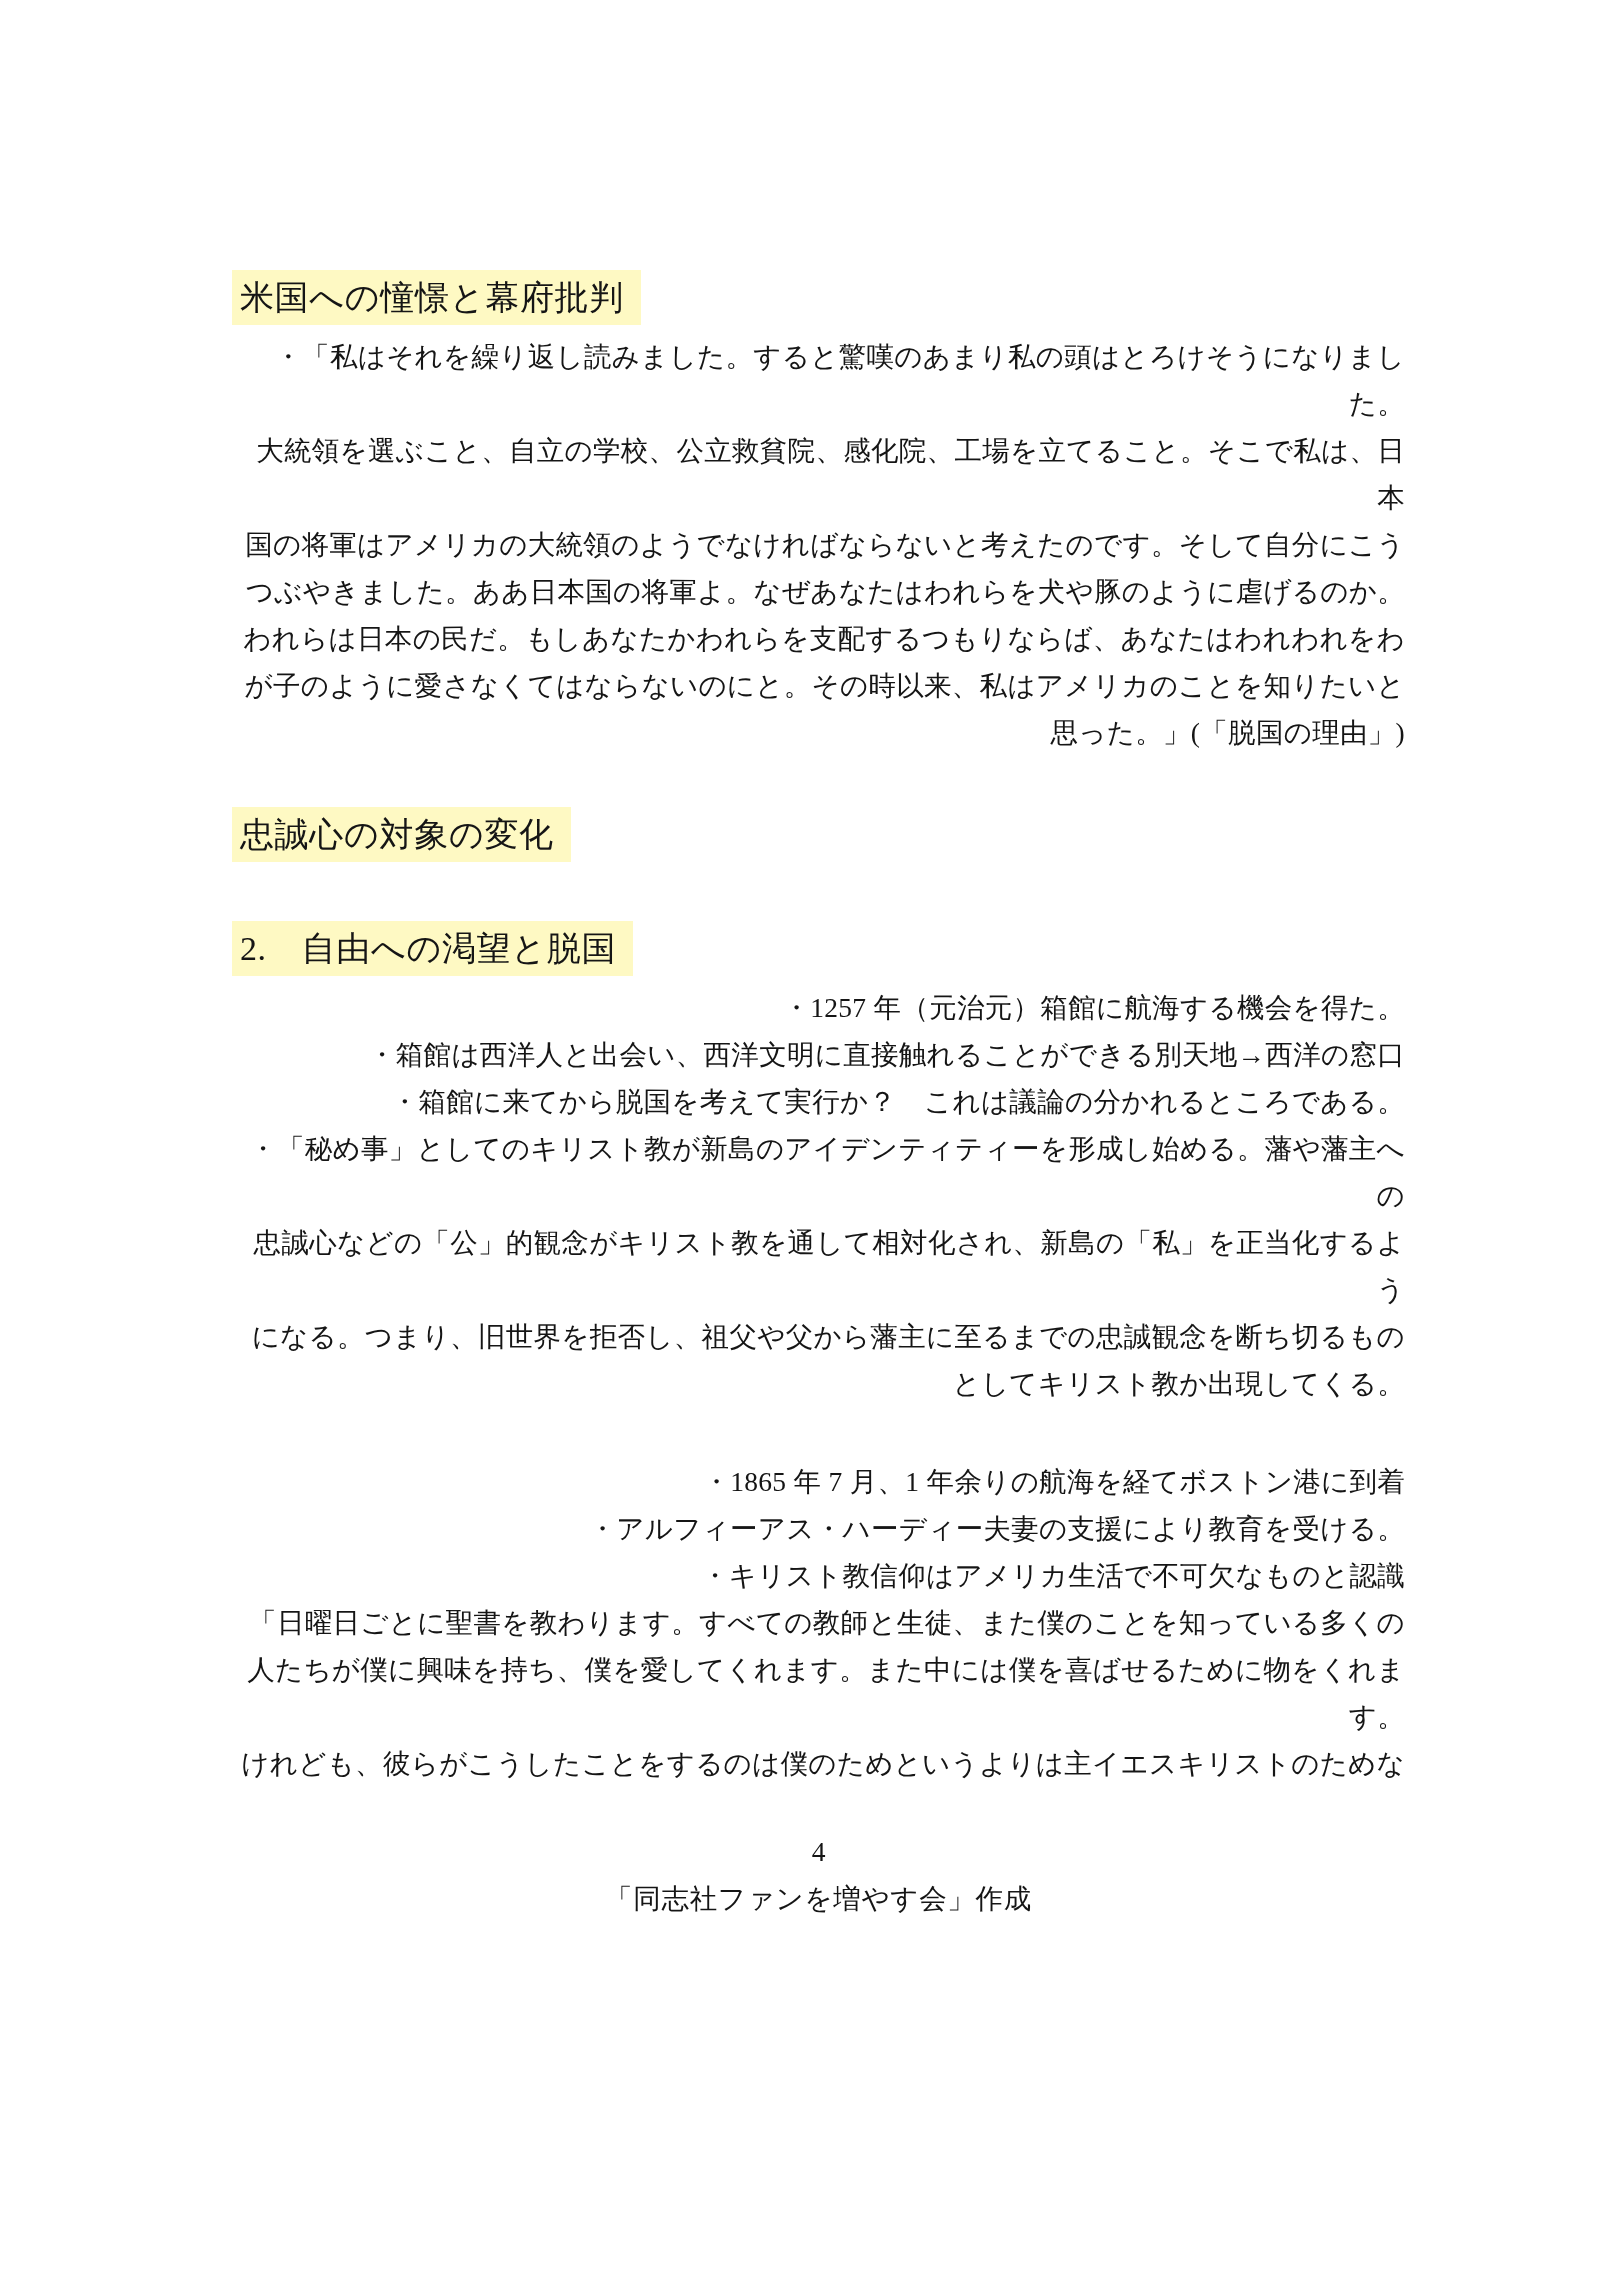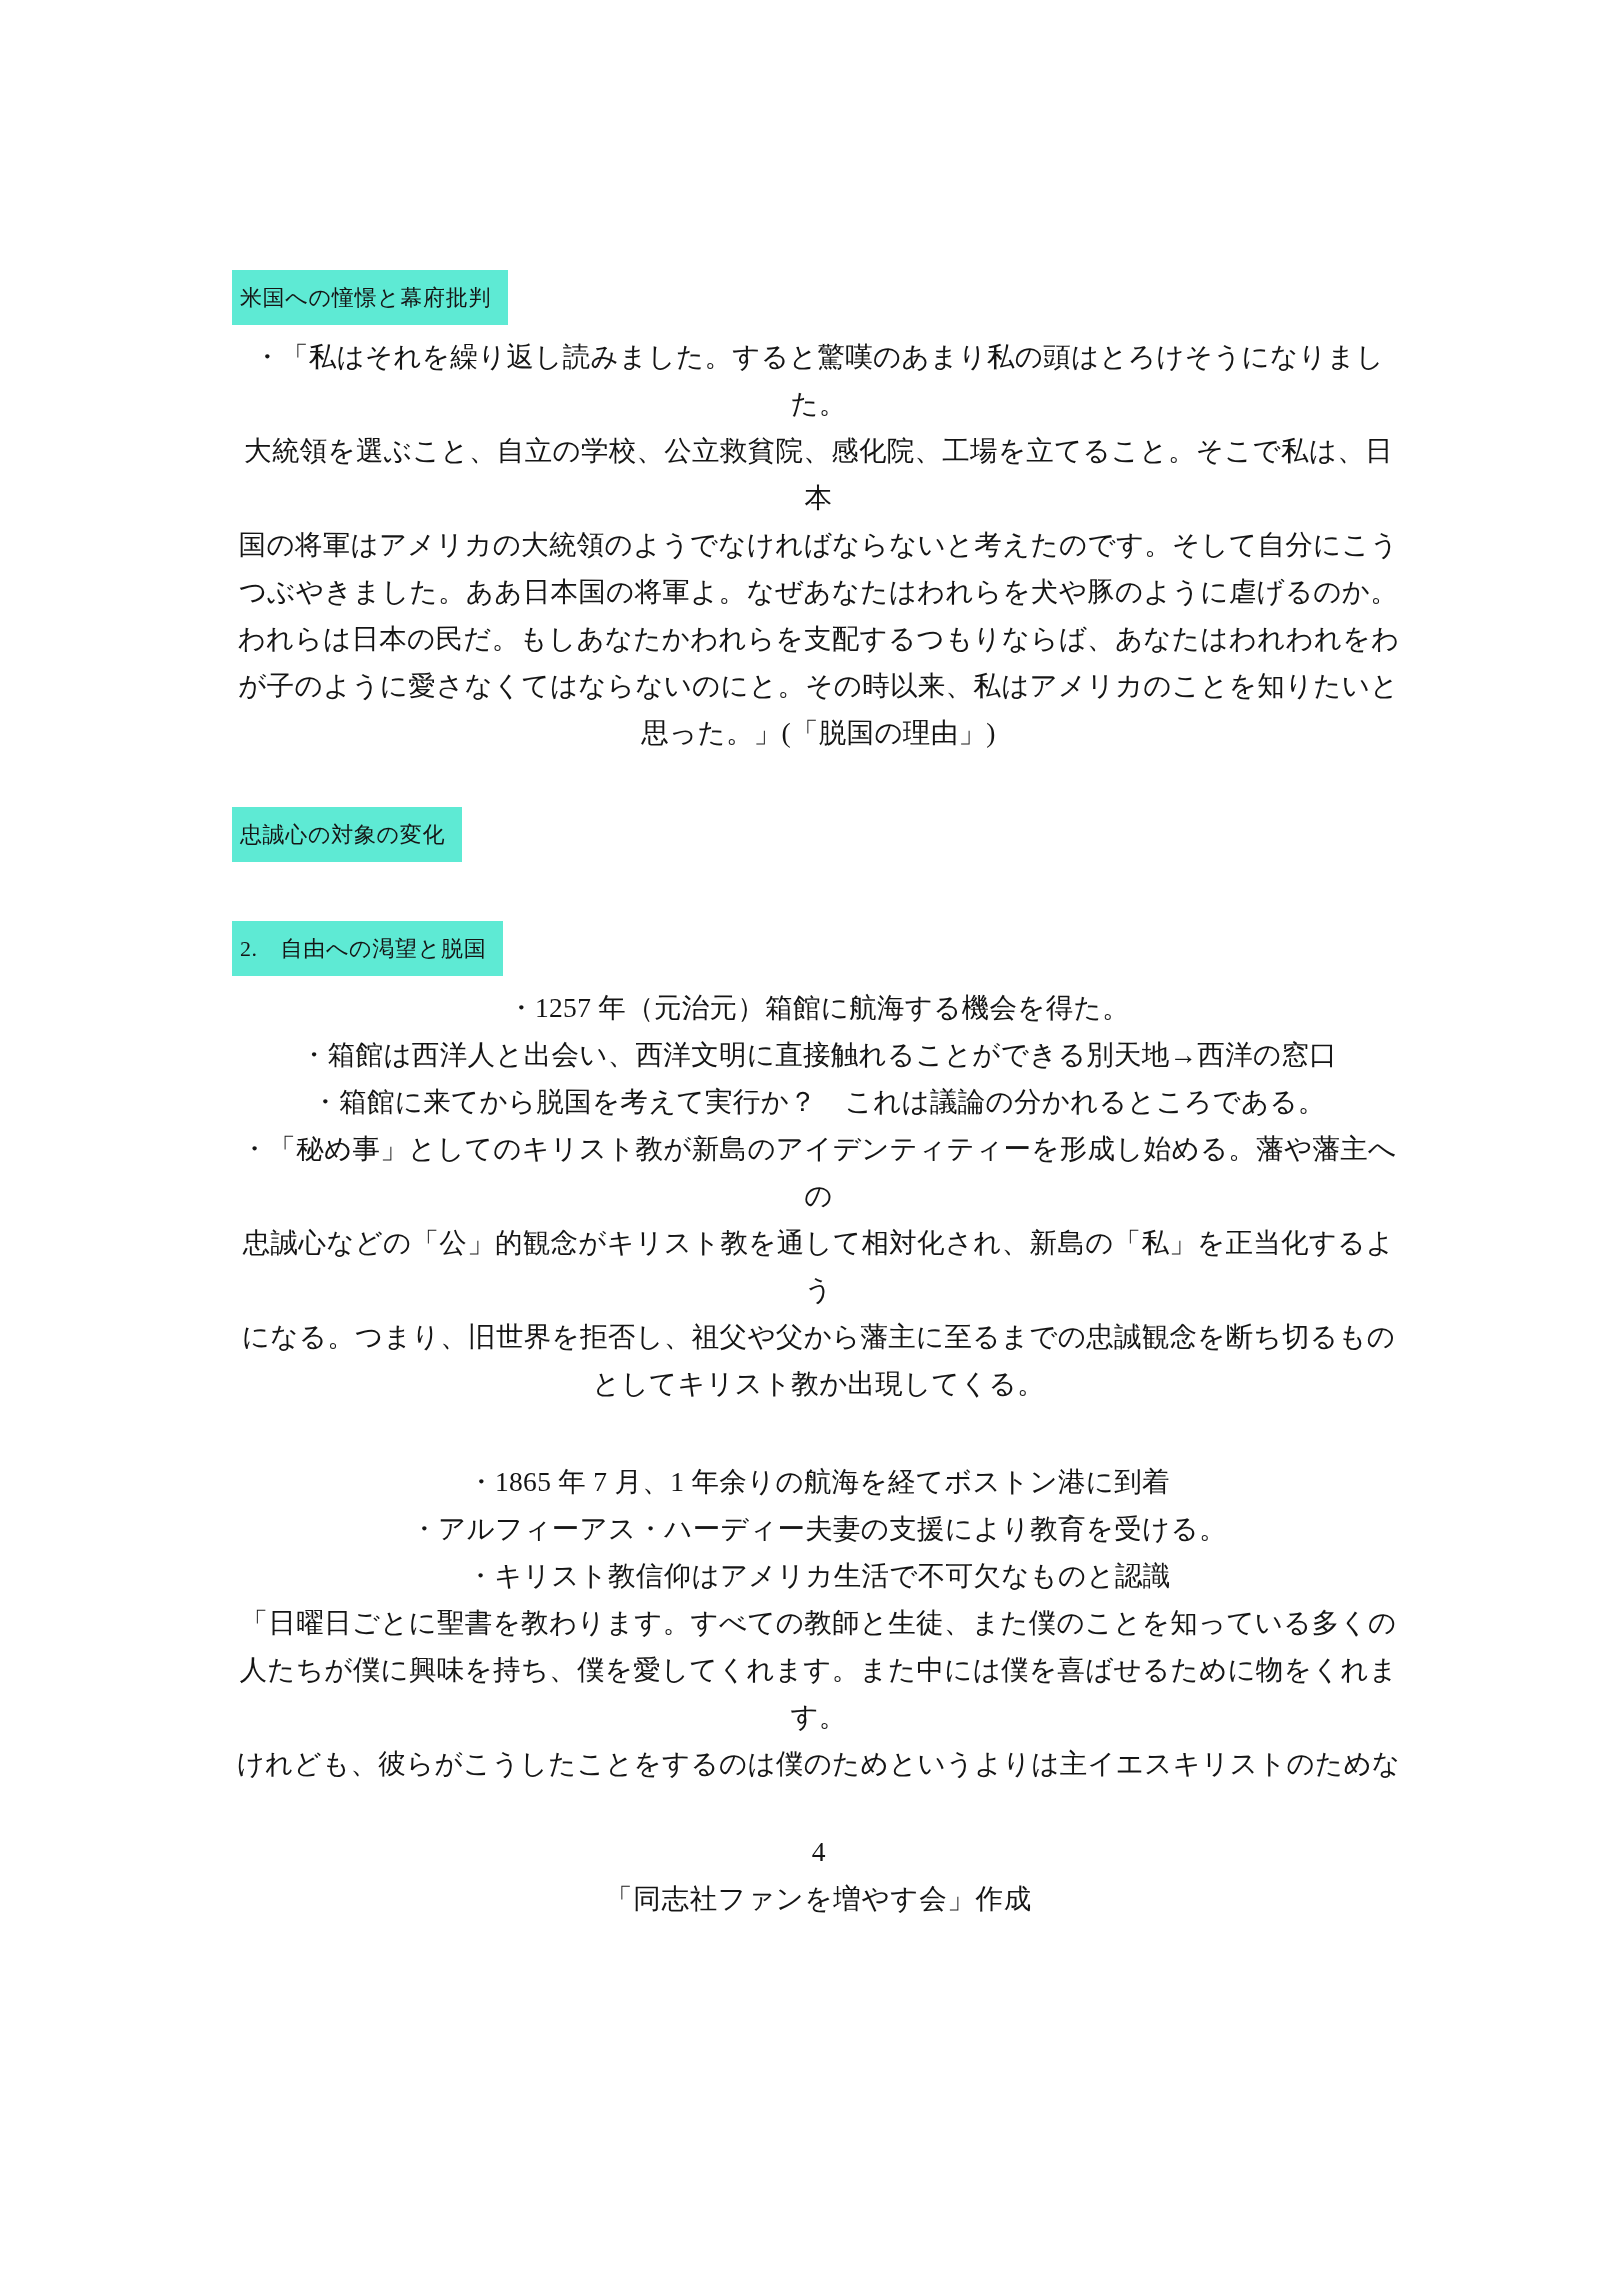--- a/index.html
+++ b/index.html
@@ -20,35 +20,35 @@
   .content {
     position: absolute;
     left: 232px;
     top: 270px;
     width: 1173px;
   }
   .section { margin: 0; }
   .section + .section { margin-top: 51px; }
   .section-heading {
     display: inline-block;
-    background: #5eead4;
-    font-size: 22px;
+    background: #fef9c3;
+    font-size: 34px;
     font-weight: normal;
     line-height: 29px;
     padding: 13px 17px 13px 7.9px;
     margin: 0 0 7.9px 0;
     letter-spacing: 0.7px;
     white-space: pre;
   }
   .section-body {
     font-size: 27.5px;
     line-height: 47px;
     letter-spacing: 0.3px;
     white-space: pre-line;
-    text-align: center;
+    text-align: right;
   }
   .footer {
     margin-top: 41px;
     text-align: center;
     font-size: 27.5px;
     line-height: 47px;
   }
   .footer .page-number { letter-spacing: 0; }
   .footer .credit { letter-spacing: 0.7px; }
 </style>

